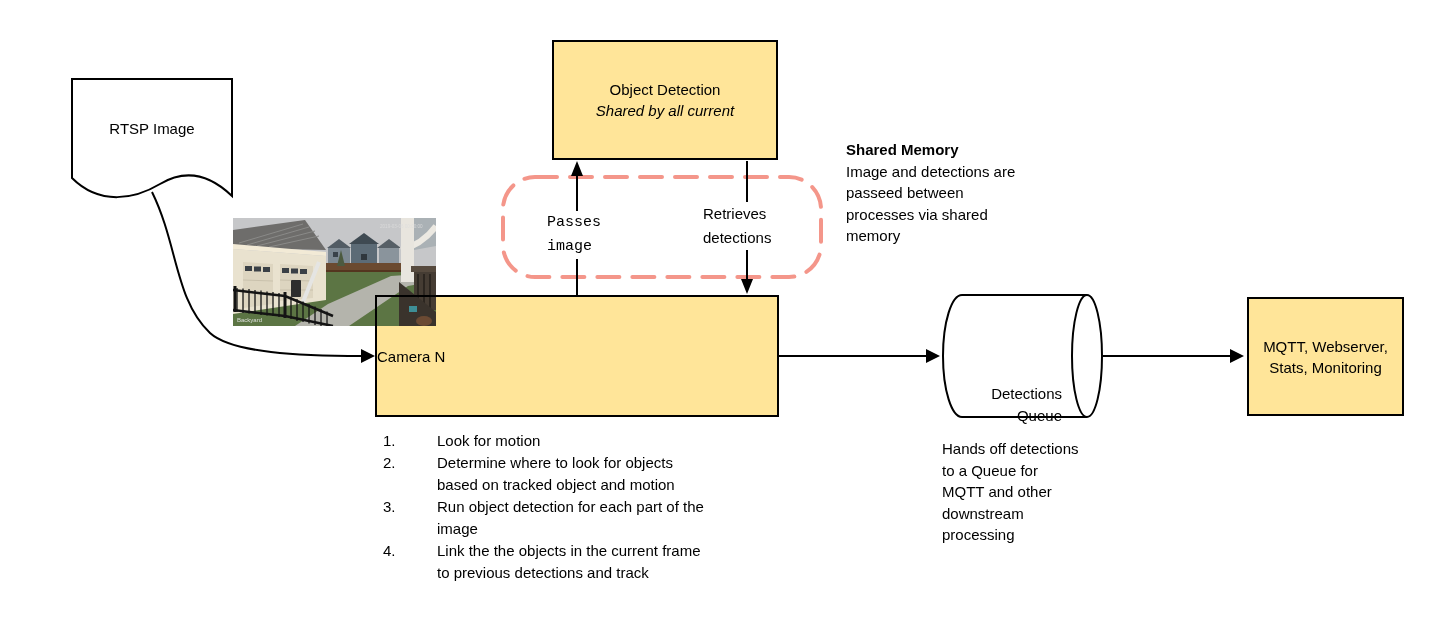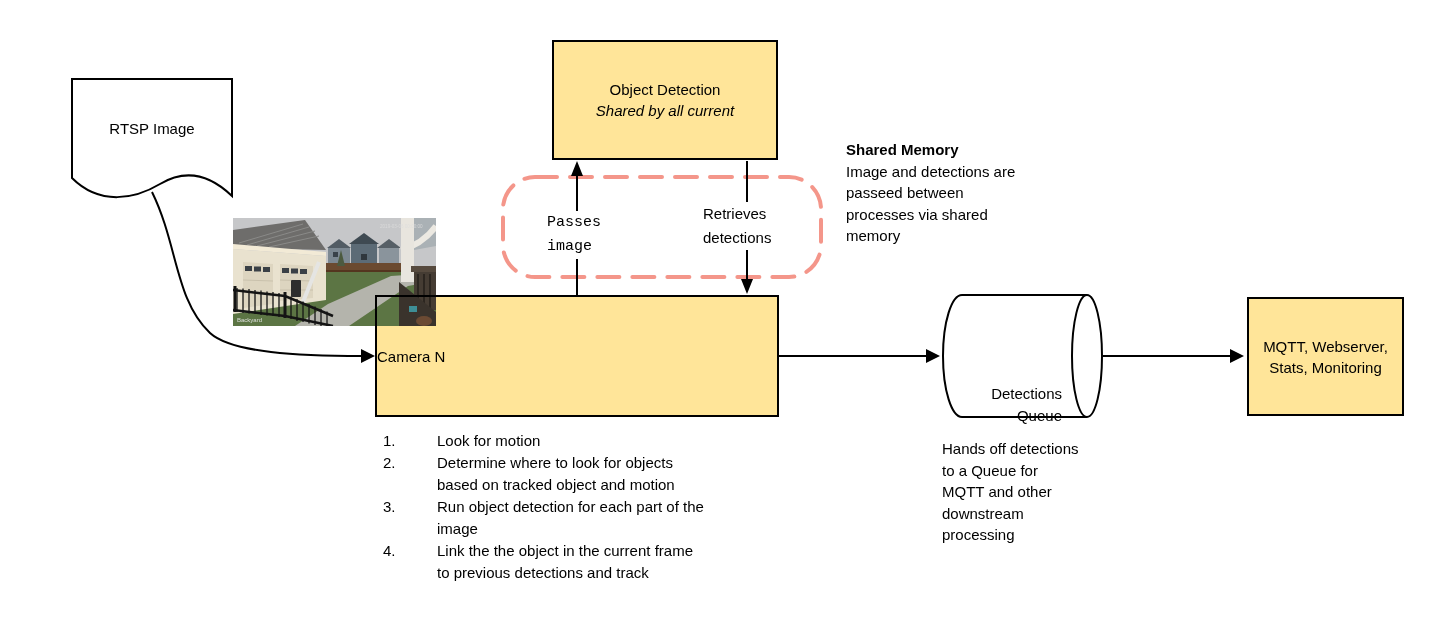--- a/index.html
+++ b/index.html
@@ -210,21 +210,21 @@
       <span class="step-text">Determine where to look for objects
 based on tracked object and motion</span>
     </li>
     <li class="step-row">
       <span class="step-num">3.</span>
       <span class="step-text">Run object detection for each part of the
 image</span>
     </li>
     <li class="step-row">
       <span class="step-num">4.</span>
-      <span class="step-text">Link the the object in the current frame
+      <span class="step-text">Link the the objects in the current frame
 to previous detections and track</span>
     </li>
   </ol>
 
   <div class="abs plain-label" style="left:952px; top:335px; width:110px; text-align:right; line-height:22px;margin-top:48px;">Detections Queue</div>
   <div class="abs note pre" style="left:942px; top:438px; width:200px;">Hands off detections
 to a Queue for
 MQTT and other
 downstream
 processing</div>

